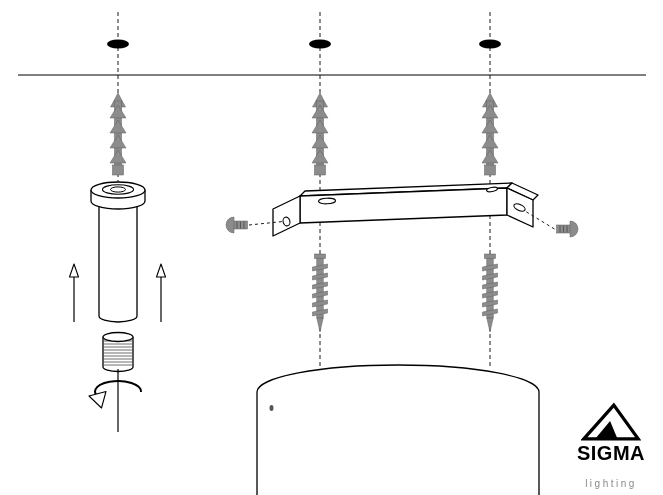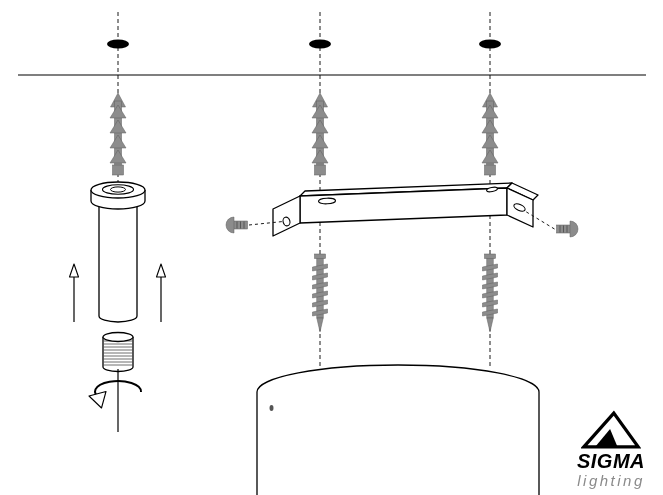--- a/index.html
+++ b/index.html
@@ -1,32 +1,32 @@
 <!DOCTYPE html>
 <html><head>
 <meta charset="utf-8">
 <style>
   html,body{margin:0;padding:0;background:#ffffff;}
   .stage{
     position:relative;width:663px;height:495px;background:#ffffff;
-    overflow:hidden;font-family:"Liberation Sans",sans-serif;font-style:italic;
+    overflow:hidden;font-family:"Liberation Sans",sans-serif;
   }
   .diagram{position:absolute;left:0;top:0;}
   
   .ol{fill:#ffffff;stroke:#000000;stroke-width:1.3;stroke-linejoin:round;}
   .olthin{fill:#ffffff;stroke:#000000;stroke-width:1.1;stroke-linejoin:round;}
   .ln{stroke:#000000;stroke-width:1.2;fill:none;}
   .dash{stroke:#1a1a1a;stroke-width:1;fill:none;stroke-dasharray:4 3;}
   .dash2{stroke:#1a1a1a;stroke-width:1;fill:none;stroke-dasharray:3 3;}
   .gs{stroke:#5e5e5e;stroke-width:0.5;}
   .thr{stroke:#4a4a4a;stroke-width:0.8;}
   .logo{position:absolute;right:10px;bottom:6px;width:84px;text-align:center;}
   .logo-icon{display:block;margin:0 auto 1px auto;}
   .logo-brand{font-weight:bold;font-size:20px;letter-spacing:0.5px;color:#000;line-height:1.05;}
-  .logo-tag{font-size:15px;letter-spacing:2.5px;color:#8a8a8a;margin-top:0;}
+  .logo-tag{font-size:10px;letter-spacing:2.5px;color:#8a8a8a;margin-top:14px;}
 </style>
 </head>
 <body>
 
 <div class="stage">
   <svg class="diagram" width="663" height="495" viewBox="0 0 663 495" xmlns="http://www.w3.org/2000/svg">
 
     <g>
       <path class="dash" d="M118,12 L118,184"></path>
       <path class="dash" d="M320,12 L320,371"></path>

